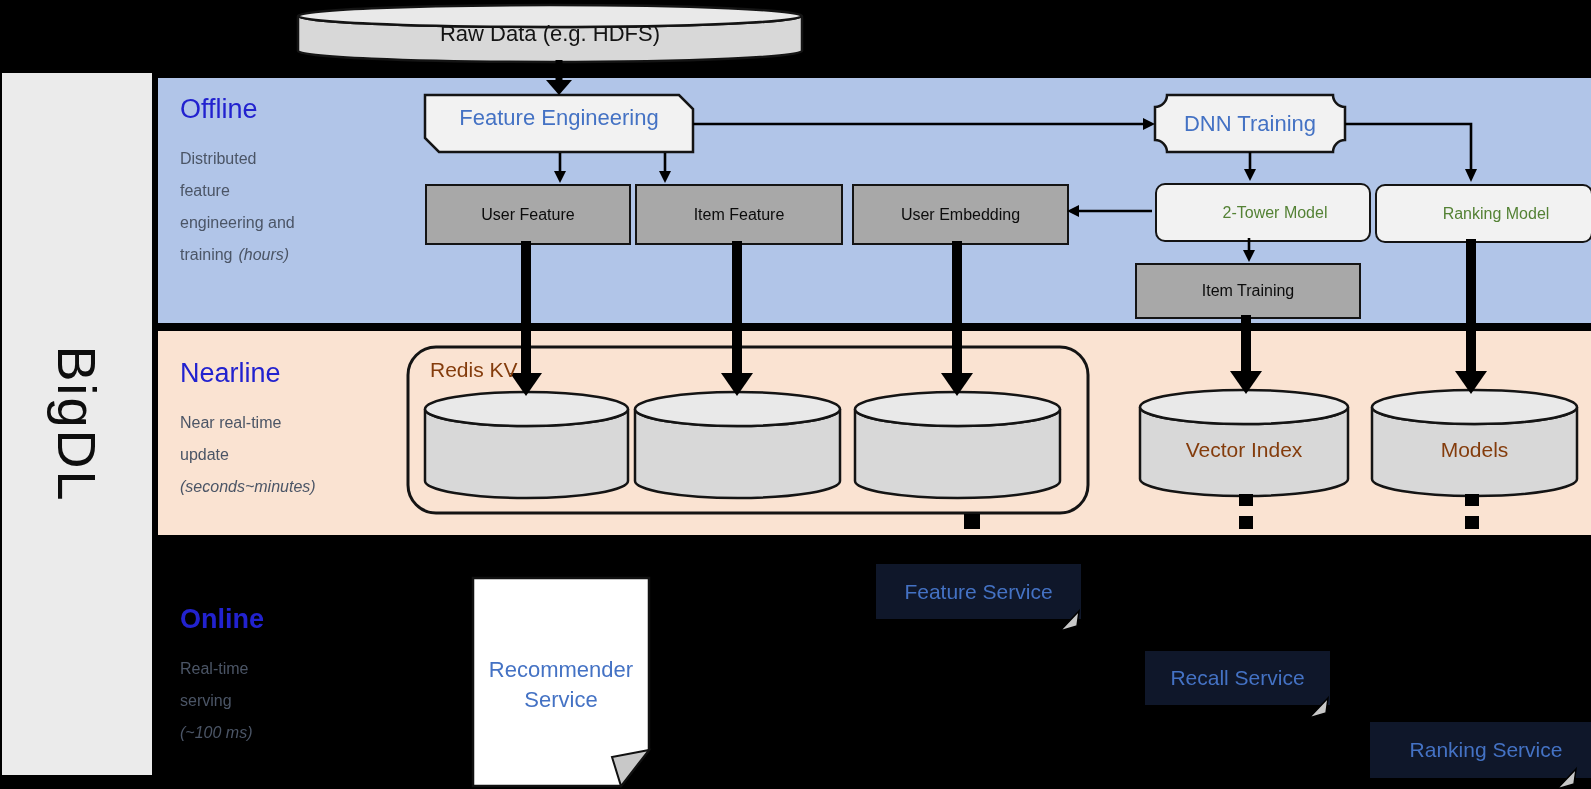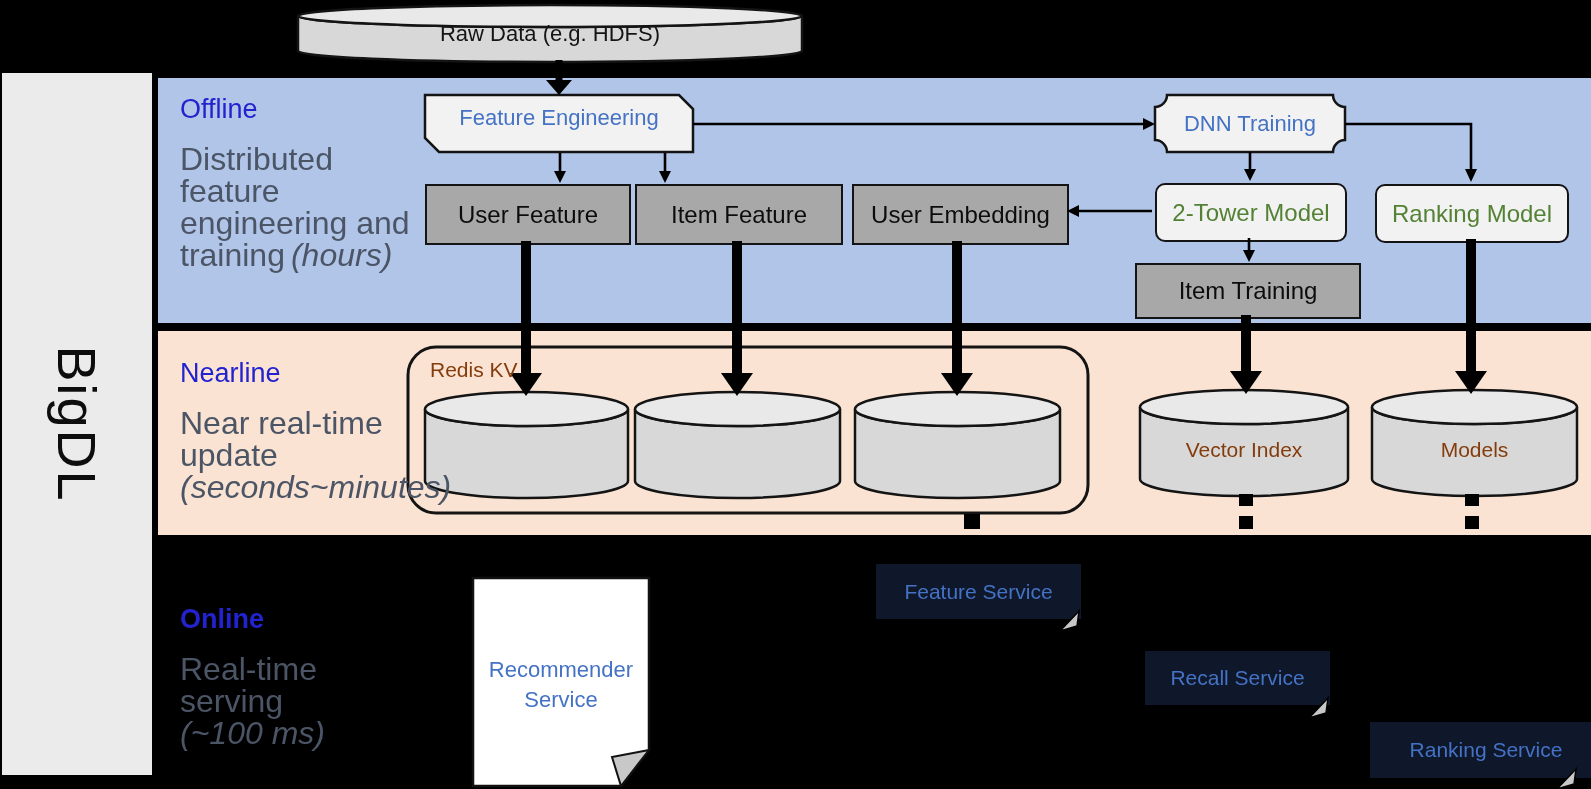--- a/index.html
+++ b/index.html
@@ -11,36 +11,36 @@
              display:flex;align-items:center;justify-content:center;z-index:1;}
   .bigdl-text{transform:rotate(90deg);font-size:54px;color:#0d0d0d;letter-spacing:2px;white-space:nowrap;}
   
   .band{left:158px;width:1433px;z-index:0;}
   .band-offline{top:78px;height:245px;background:#b1c5e8;}
   .band-nearline{top:331px;height:204px;background:#fae3d2;}
   
   .shapes{left:0;top:0;z-index:2;pointer-events:none;}
   
   .node{display:flex;align-items:center;justify-content:center;text-align:center;
-        font-size:24px;z-index:1;}
+        font-size:16px;z-index:1;}
   .box-gray{background:#a8a8a8;border:2.5px solid #141414;color:#0c0c0c;}
-  .box-round{background:#f2f2f2;border:2.5px solid #141414;border-radius:10px;color:#548235;}
+  .box-round{background:#f2f2f2;border:2.5px solid #141414;border-radius:10px;color:#548235;padding-left:24px;}
   .box-service{background:#0f172a;color:#4472c4;font-size:21px;}
   
   .lbl{display:flex;align-items:center;justify-content:center;text-align:center;z-index:3;}
   .lbl-raw{color:#141414;font-size:22px;}
   .lbl-blue{color:#4472c4;font-size:22px;}
   .lbl-brown{color:#843c0c;font-size:21px;}
   .lbl-left{justify-content:flex-start;}
   .lbl-doc{color:#4472c4;font-size:22px;line-height:1.35;}
   
   .section{z-index:3;width:250px;}
   .section .title{font-size:27px;color:#2222cf;}
   .section.online .title{font-weight:bold;}
-  .section .desc{margin-top:18px;font-size:32px;color:#4b5566;line-height:32px;}
+  .section .desc{margin-top:18px;font-size:16px;color:#4b5566;line-height:32px;}
   .section .it{font-style:italic;}
   .section .gap{margin-left:6px;}
 </style>
 </head>
 <body>
 
 <div class="canvas">
 
   <div class="abs bigdl-bar">
     <span class="bigdl-text">BigDL</span>

